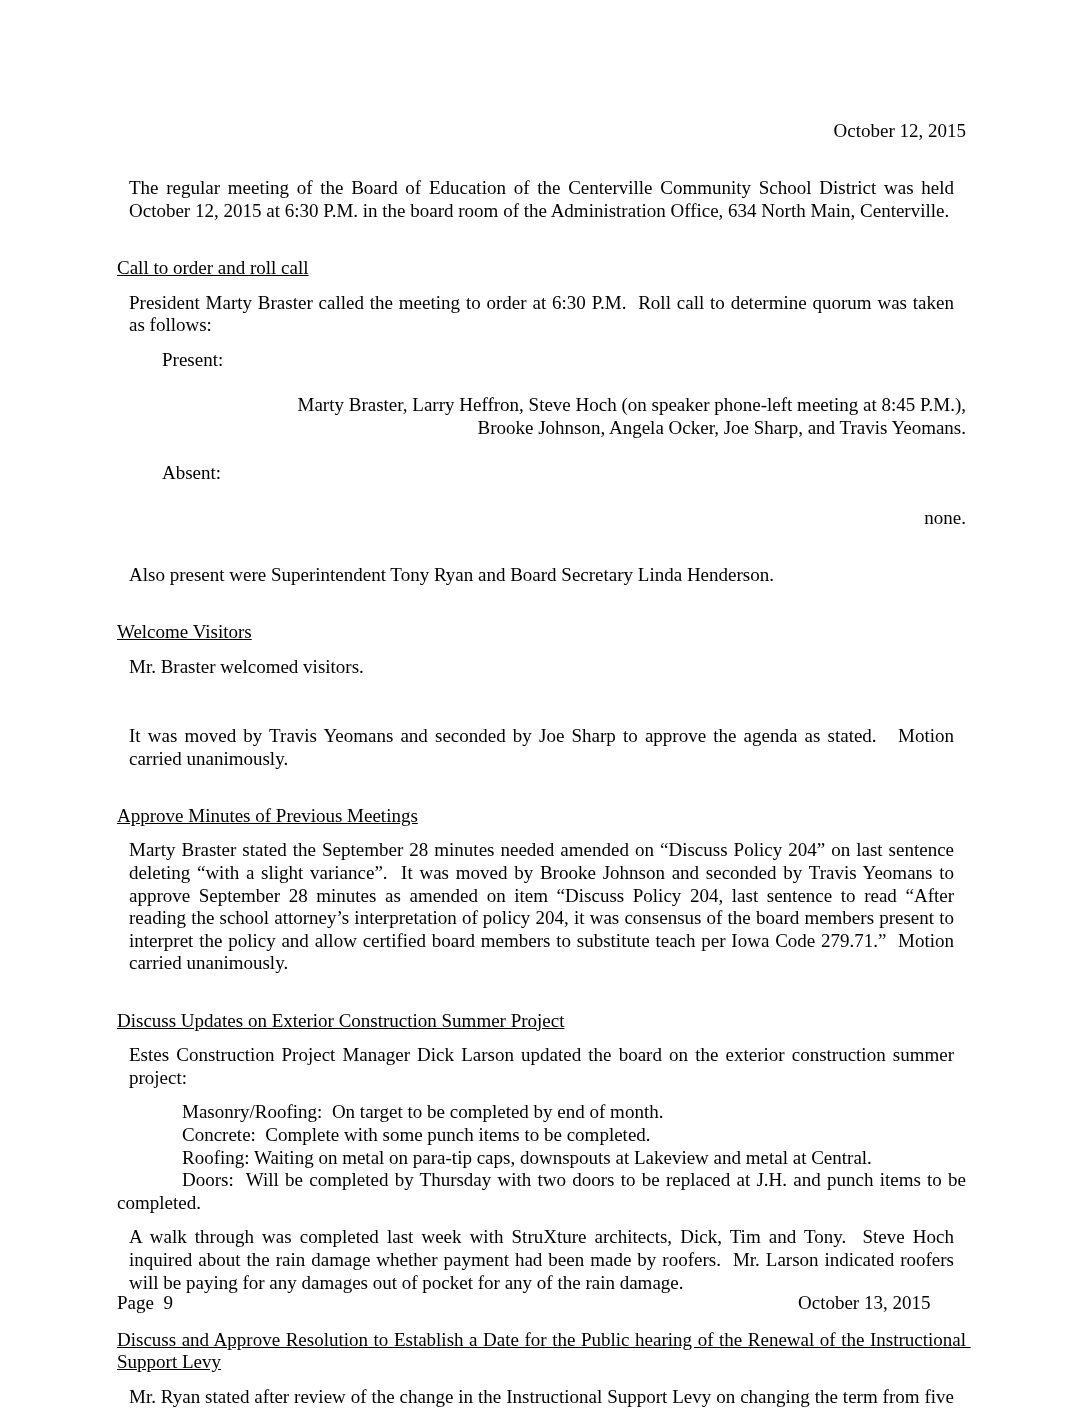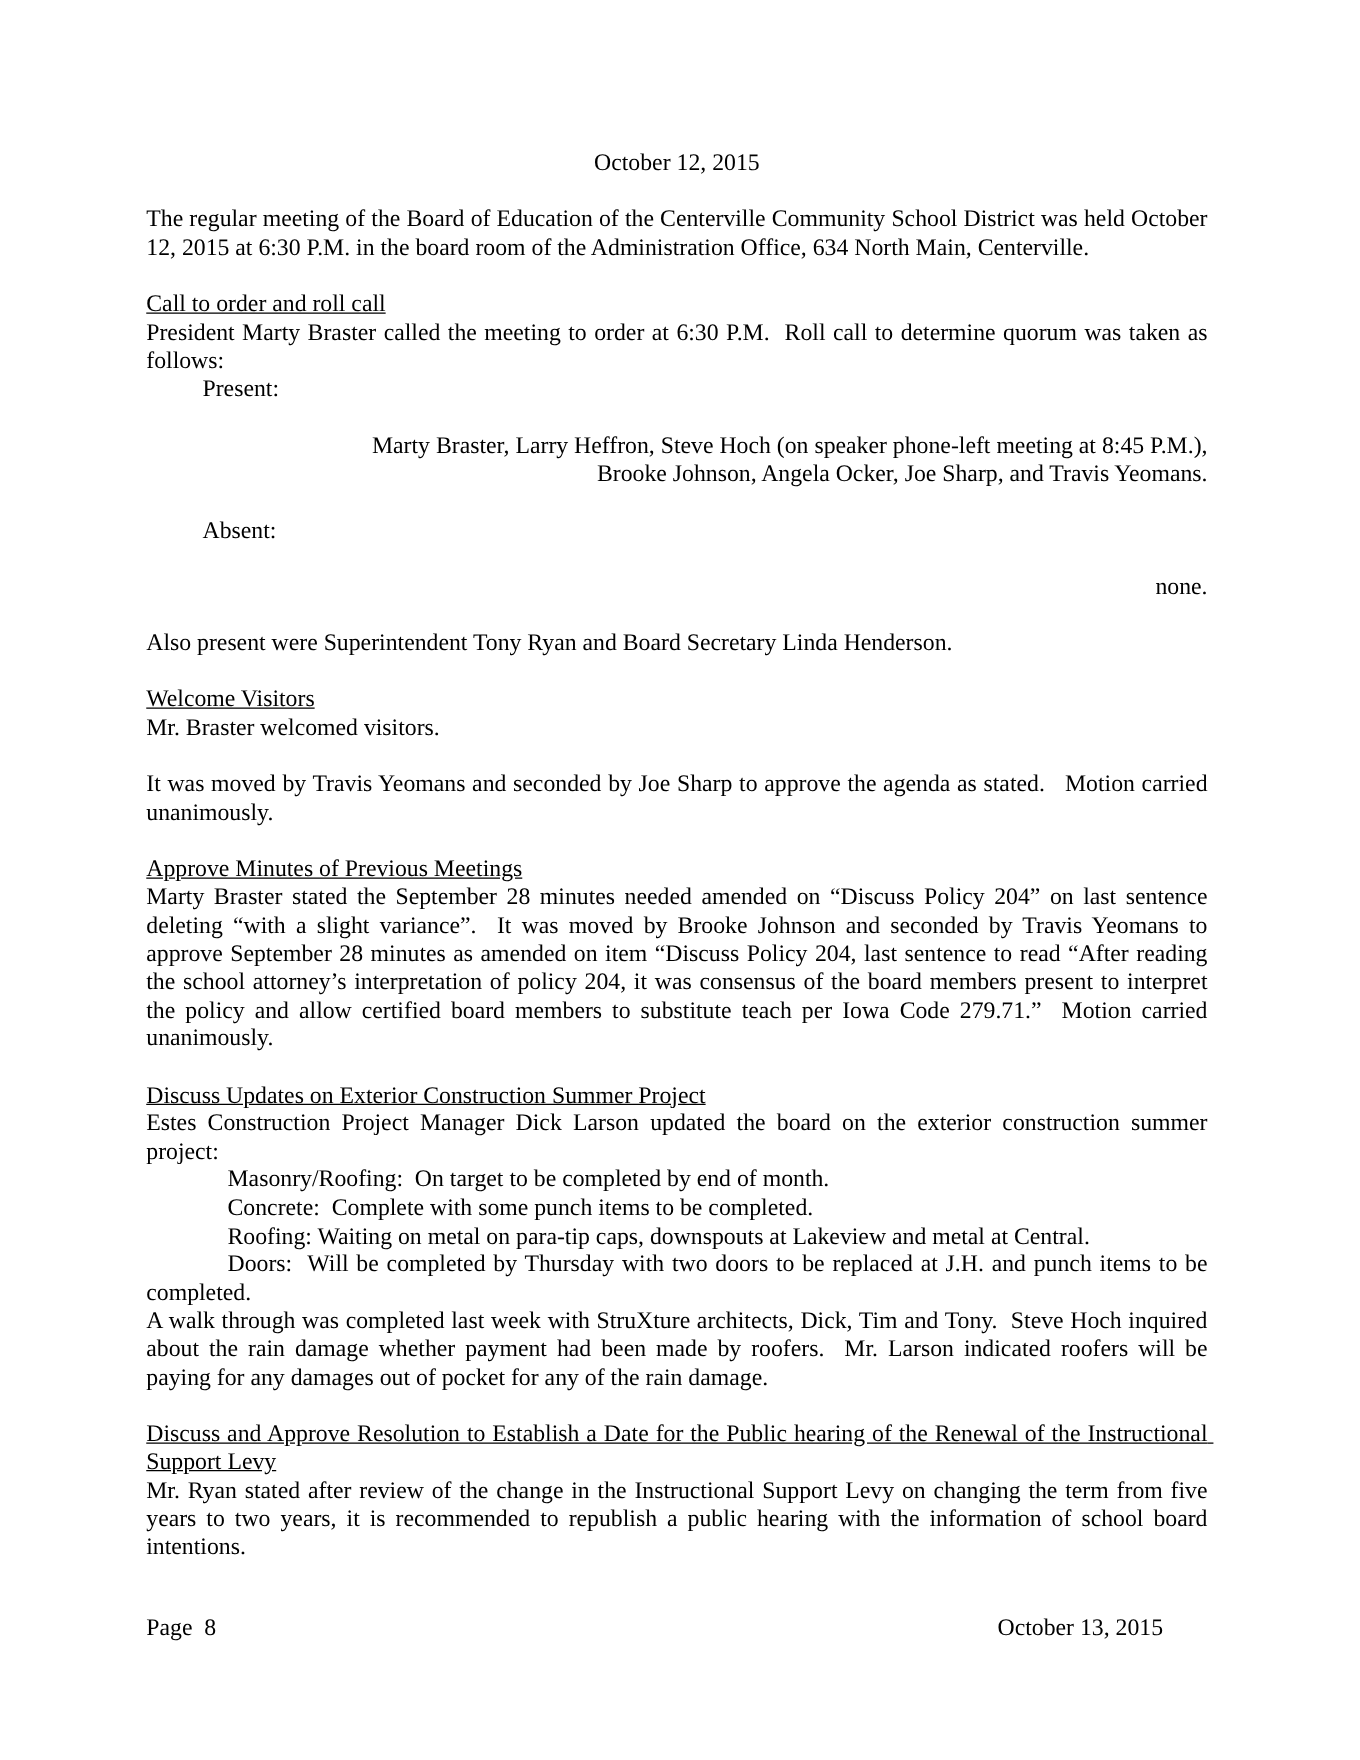--- a/index.html
+++ b/index.html
@@ -13,24 +13,24 @@
     height: 1408px;
     box-sizing: border-box;
     padding: 120px 122px 0 117px;
     background: #ffffff;
     color: #000000;
     font-family: "Liberation Serif", "DejaVu Serif", serif;
     font-size: 19px;
     line-height: 22.6px;
     overflow: hidden;
   }
-  .center { text-align: center; }
+  .center { text-align: right; }
   .gap { height: 22.6px; }
   p, .para {
-    margin: 0;
+    margin: 12px;
     text-align: justify;
     white-space: pre-wrap;
   }
   .heading {
     text-decoration: underline;
     white-space: pre-wrap;
   }
   .heading-justified {
     text-decoration: underline;
     text-align: justify;
@@ -124,16 +124,16 @@
     <p>A walk through was completed last week with StruXture architects, Dick, Tim and Tony.  Steve Hoch inquired about the rain damage whether payment had been made by roofers.  Mr. Larson indicated roofers will be paying for any damages out of pocket for any of the rain damage.</p>
   </div>
 
   <div class="gap"></div>
 
   <div>
     <div class="heading-justified">Discuss and Approve Resolution to Establish a Date for the Public hearing of the Renewal of the Instructional Support Levy</div>
     <p>Mr. Ryan stated after review of the change in the Instructional Support Levy on changing the term from five years to two years, it is recommended to republish a public hearing with the information of school board intentions.</p>
   </div>
 
-  <div class="footer-page">Page  8</div>
+  <div class="footer-page">Page  9</div>
   <div class="footer-date">October 13, 2015</div>
 
 </div>
 
 </body></html>

